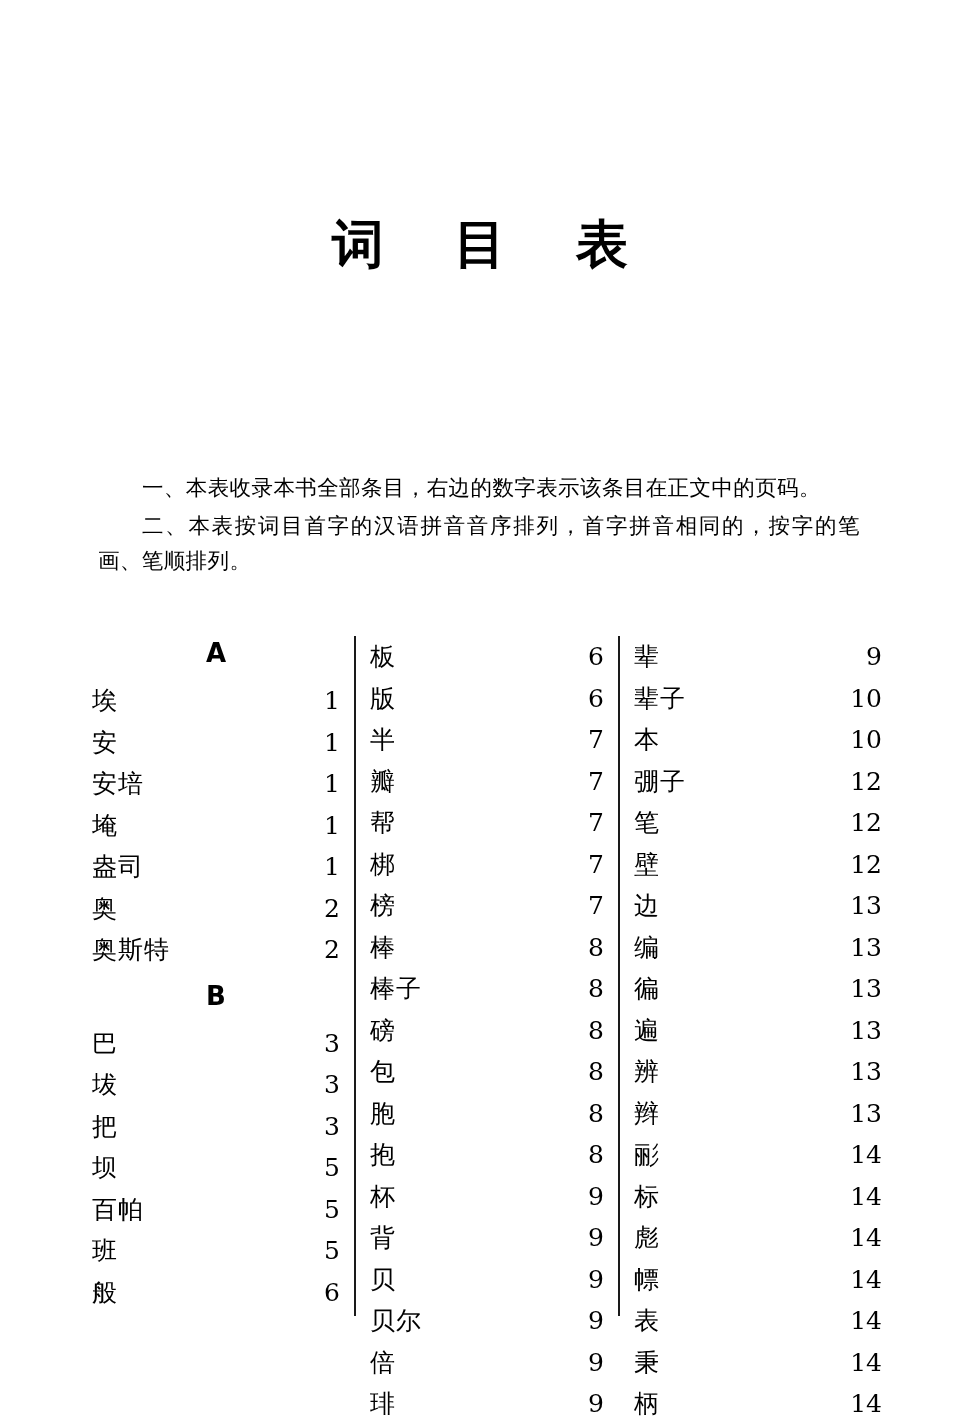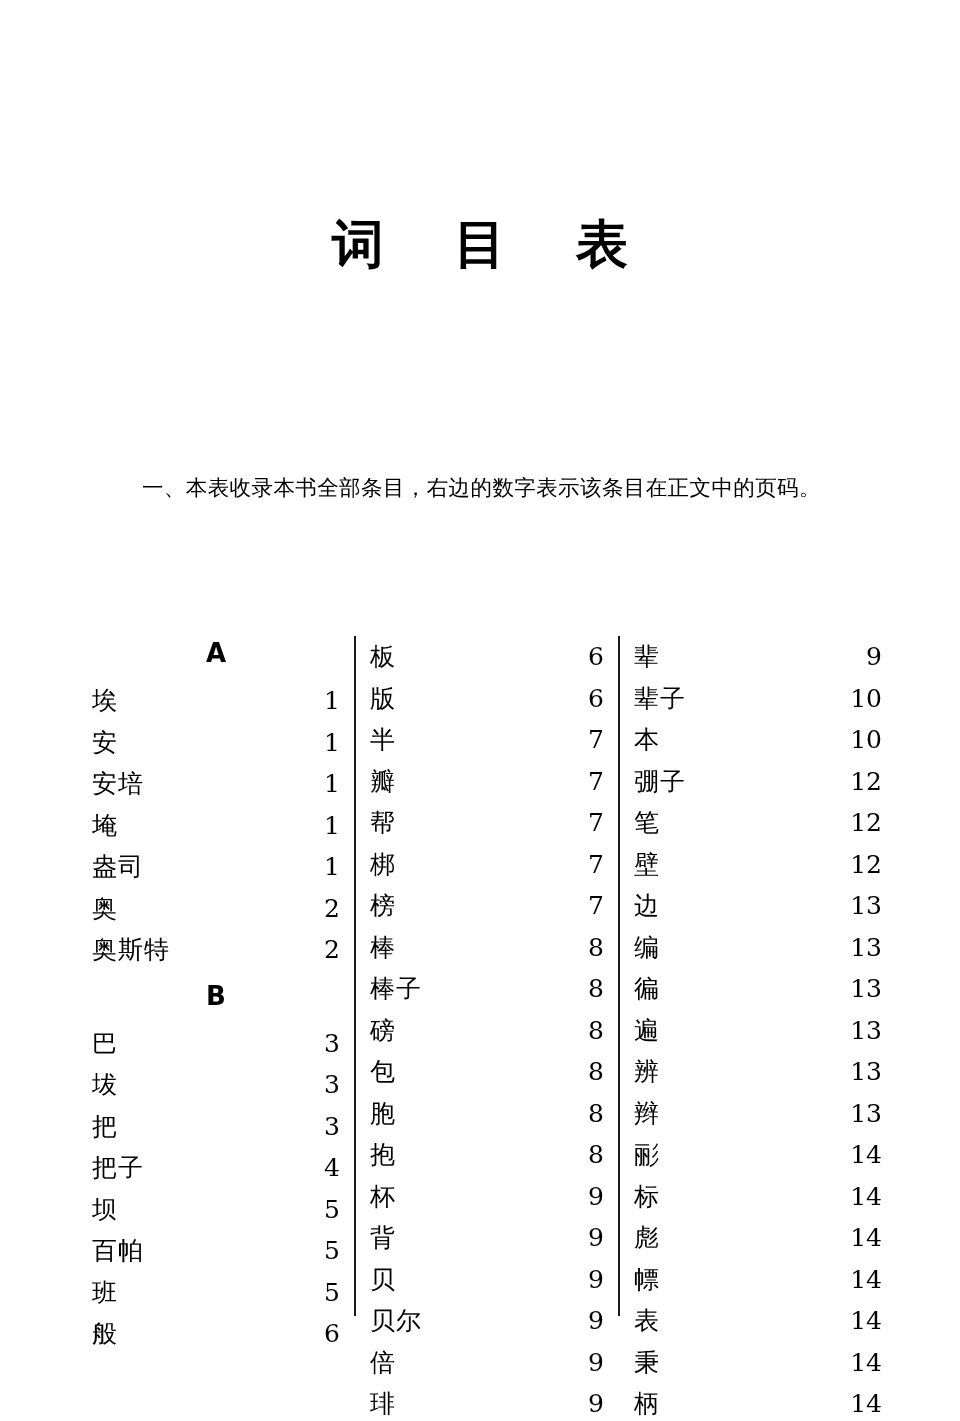--- a/index.html
+++ b/index.html
@@ -146,20 +146,21 @@
 </head>
 <body>
 
 <div class="page">
 
   <div class="doc-title">词 目 表</div>
 
 
   <div class="notes-body">
     <p class="note-item">一、本表收录本书全部条目，右边的数字表示该条目在正文中的页码。</p>
+    <p class="note-item">二、本表按词目首字的汉语拼音音序排列，首字拼音相同的，按字的笔画、笔顺排列。</p>
   </div>
 
   <div class="columns">
     <div class="col col-1">
         <div class="section-letter">A</div>
         <div class="entry">
           <span class="entry-term">埃</span>
           <span class="entry-leader"></span>
           <span class="entry-page">1</span>
         </div>
@@ -203,25 +204,20 @@
           <span class="entry-term">坺</span>
           <span class="entry-leader"></span>
           <span class="entry-page">3</span>
         </div>
         <div class="entry">
           <span class="entry-term">把</span>
           <span class="entry-leader"></span>
           <span class="entry-page">3</span>
         </div>
         <div class="entry">
-          <span class="entry-term">把子</span>
-          <span class="entry-leader"></span>
-          <span class="entry-page">4</span>
-        </div>
-        <div class="entry">
           <span class="entry-term">坝</span>
           <span class="entry-leader"></span>
           <span class="entry-page">5</span>
         </div>
         <div class="entry">
           <span class="entry-term">百帕</span>
           <span class="entry-leader"></span>
           <span class="entry-page">5</span>
         </div>
         <div class="entry">

